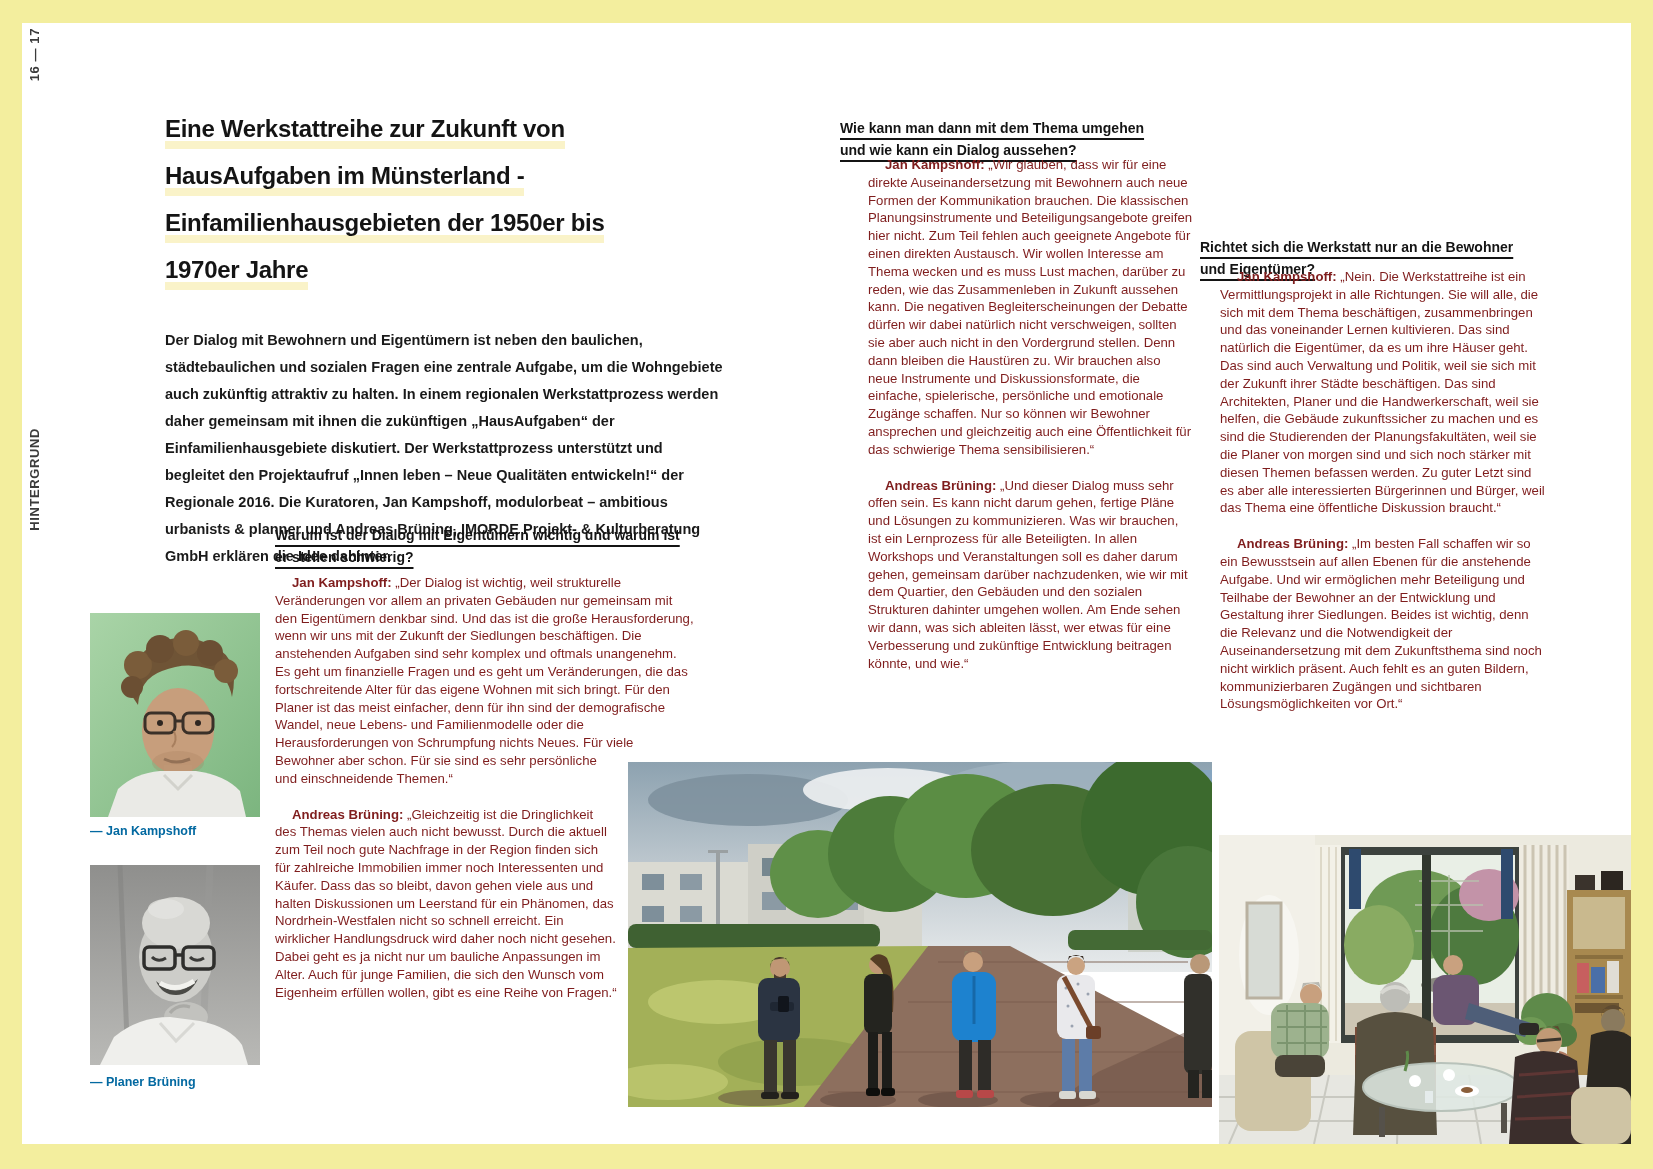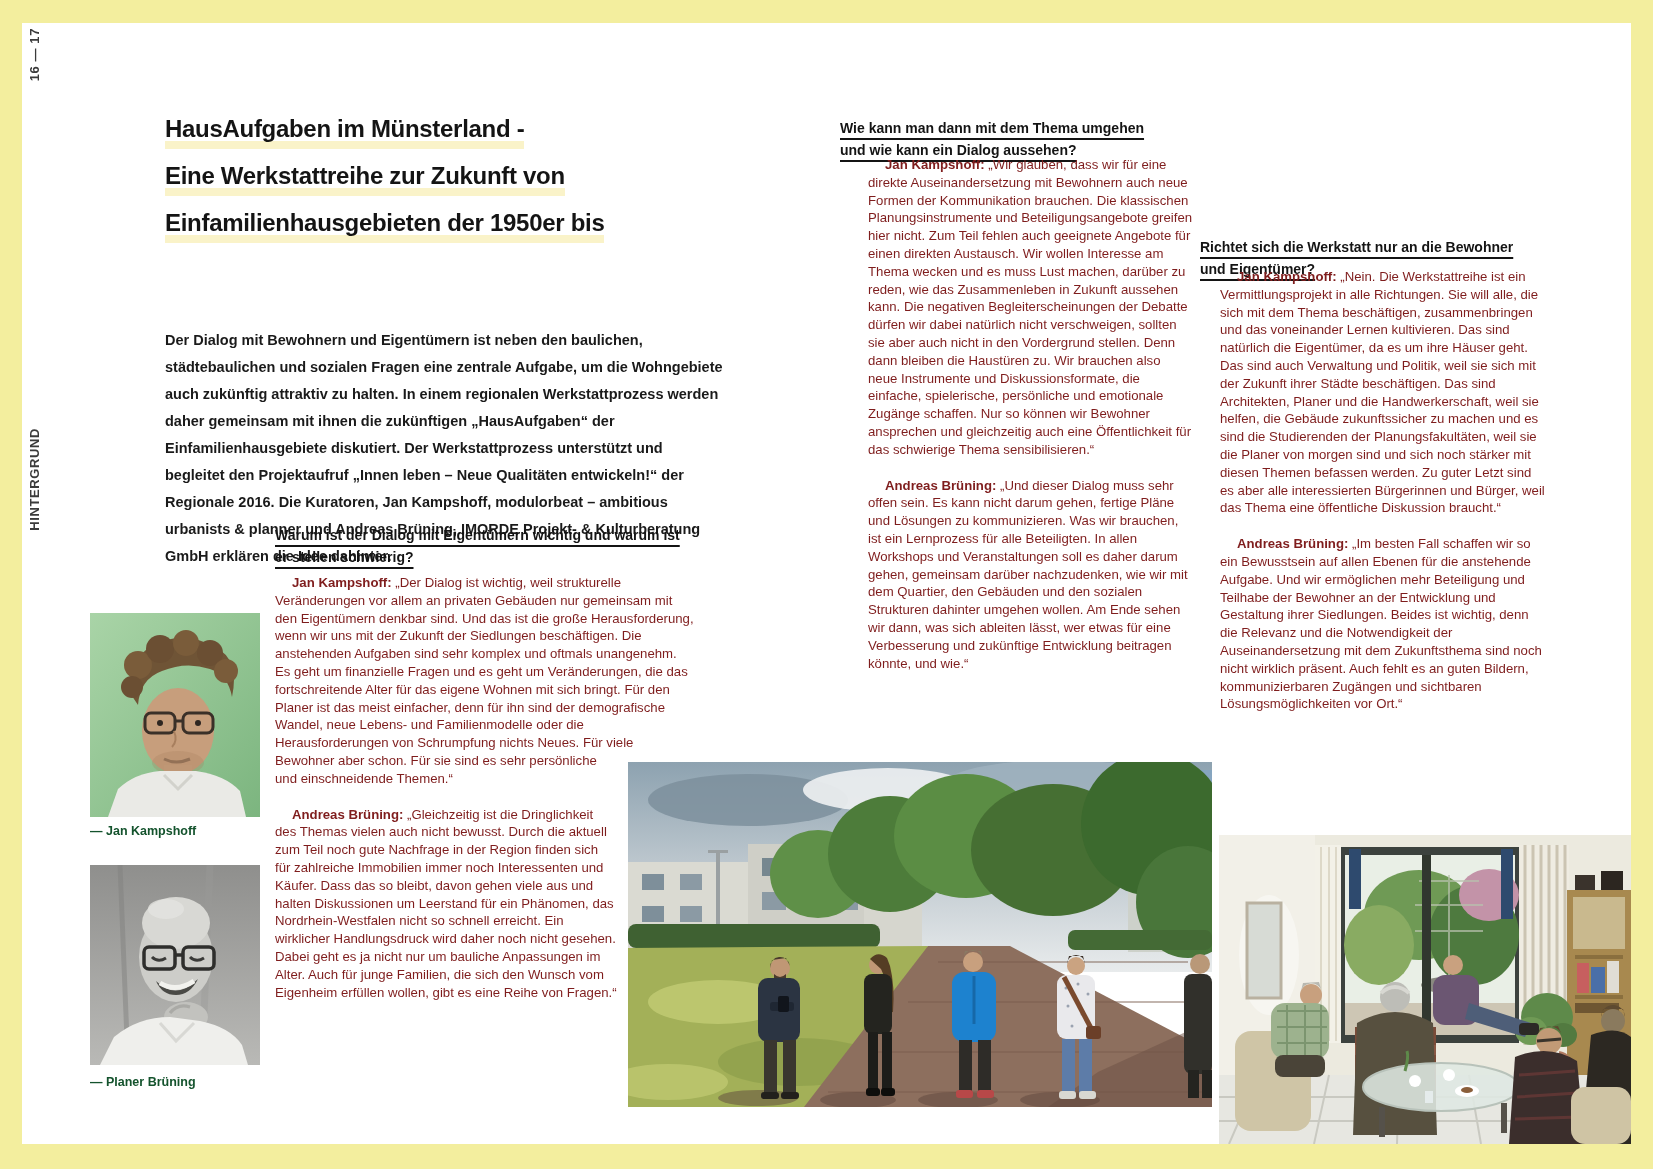--- a/index.html
+++ b/index.html
@@ -67,38 +67,39 @@
   .speaker{font-weight:700;}
   .sp1{float:right;width:1px;height:188px;}
   .sp2{float:right;clear:right;width:78px;height:450px;}
 
   .photo{position:absolute;overflow:hidden;}
   #portrait-jan{left:90px;top:613px;width:170px;height:204px;}
   #portrait-andreas{left:90px;top:865px;width:170px;height:200px;}
   #photo-walk{left:628px;top:762px;width:584px;height:345px;}
   #photo-living{left:1219px;top:835px;width:412px;height:309px;}
   .caption{
-    position:absolute;font-size:12.5px;font-weight:700;color:#14532d;
+    position:absolute;font-size:12.5px;font-weight:700;color:#0369a1;
   }
   #caption-jan{left:90px;top:824px;}
   #caption-andreas{left:90px;top:1075px;}
   svg{display:block;}
 </style>
 </head>
 <body>
 
 <div class="white-page"></div>
 
 <div class="vlabel" id="spread-label">16 — 17</div>
 <div class="vlabel" id="section-label">HINTERGRUND</div>
 
 <div class="title-block">
+  <div class="title-line"><span>Eine Werkstattreihe zur Zukunft von</span></div>
   <div class="title-line"><span>HausAufgaben im Münsterland -</span></div>
-  <div class="title-line"><span>Eine Werkstattreihe zur Zukunft von</span></div>
   <div class="title-line"><span>Einfamilienhausgebieten der 1950er bis</span></div>
+  <div class="title-line"><span>1970er Jahre</span></div>
 </div>
 
 <div class="intro">Der Dialog mit Bewohnern und Eigentümern ist neben den baulichen, städtebaulichen und sozialen Fragen eine zentrale Aufgabe, um die Wohngebiete auch zukünftig attraktiv zu halten. In einem regionalen Werkstattprozess werden daher gemeinsam mit ihnen die zukünftigen „HausAufgaben“ der Einfamilienhausgebiete diskutiert. Der Werkstattprozess unterstützt und begleitet den Projektaufruf „Innen leben – Neue Qualitäten entwickeln!“ der Regionale 2016. Die Kuratoren, Jan Kampshoff, modulorbeat – ambitious urbanists &amp; planner und Andreas Brüning, IMORDE Projekt- &amp; Kulturberatung GmbH erklären die Idee dahinter.</div>
 
 <div class="question" id="q1">Warum ist der Dialog mit Eigentümern wichtig und warum ist er stellen schwierig?</div>
 <div class="bodycol" id="leftcol">
   <div class="sp1"></div>
   <div class="sp2"></div>
   <p><span class="speaker">Jan Kampshoff:</span><span> „Der Dialog ist wichtig, weil strukturelle Veränderungen vor allem an privaten Gebäuden nur gemeinsam mit den Eigentümern denkbar sind. Und das ist die große Herausforderung, wenn wir uns mit der Zukunft der Siedlungen beschäftigen. Die anstehenden Aufgaben sind sehr komplex und oftmals unangenehm. Es geht um finanzielle Fragen und es geht um Veränderungen, die das fortschreitende Alter für das eigene Wohnen mit sich bringt. Für den Planer ist das meist einfacher, denn für ihn sind der demografische Wandel, neue Lebens- und Familienmodelle oder die Herausforderungen von Schrumpfung nichts Neues. Für viele Bewohner aber schon. Für sie sind es sehr persönliche und einschneidende Themen.“</span></p>
   <p><span class="speaker">Andreas Brüning:</span><span> „Gleichzeitig ist die Dringlichkeit des Themas vielen auch nicht bewusst. Durch die aktuell zum Teil noch gute Nachfrage in der Region finden sich für zahlreiche Immobilien immer noch Interessenten und Käufer. Dass das so bleibt, davon gehen viele aus und halten Diskussionen um Leerstand für ein Phänomen, das Nordrhein-Westfalen nicht so schnell erreicht. Ein wirklicher Handlungsdruck wird daher noch nicht gesehen. Dabei geht es ja nicht nur um bauliche Anpassungen im Alter. Auch für junge Familien, die sich den Wunsch vom Eigenheim erfüllen wollen, gibt es eine Reihe von Fragen.“</span></p>

